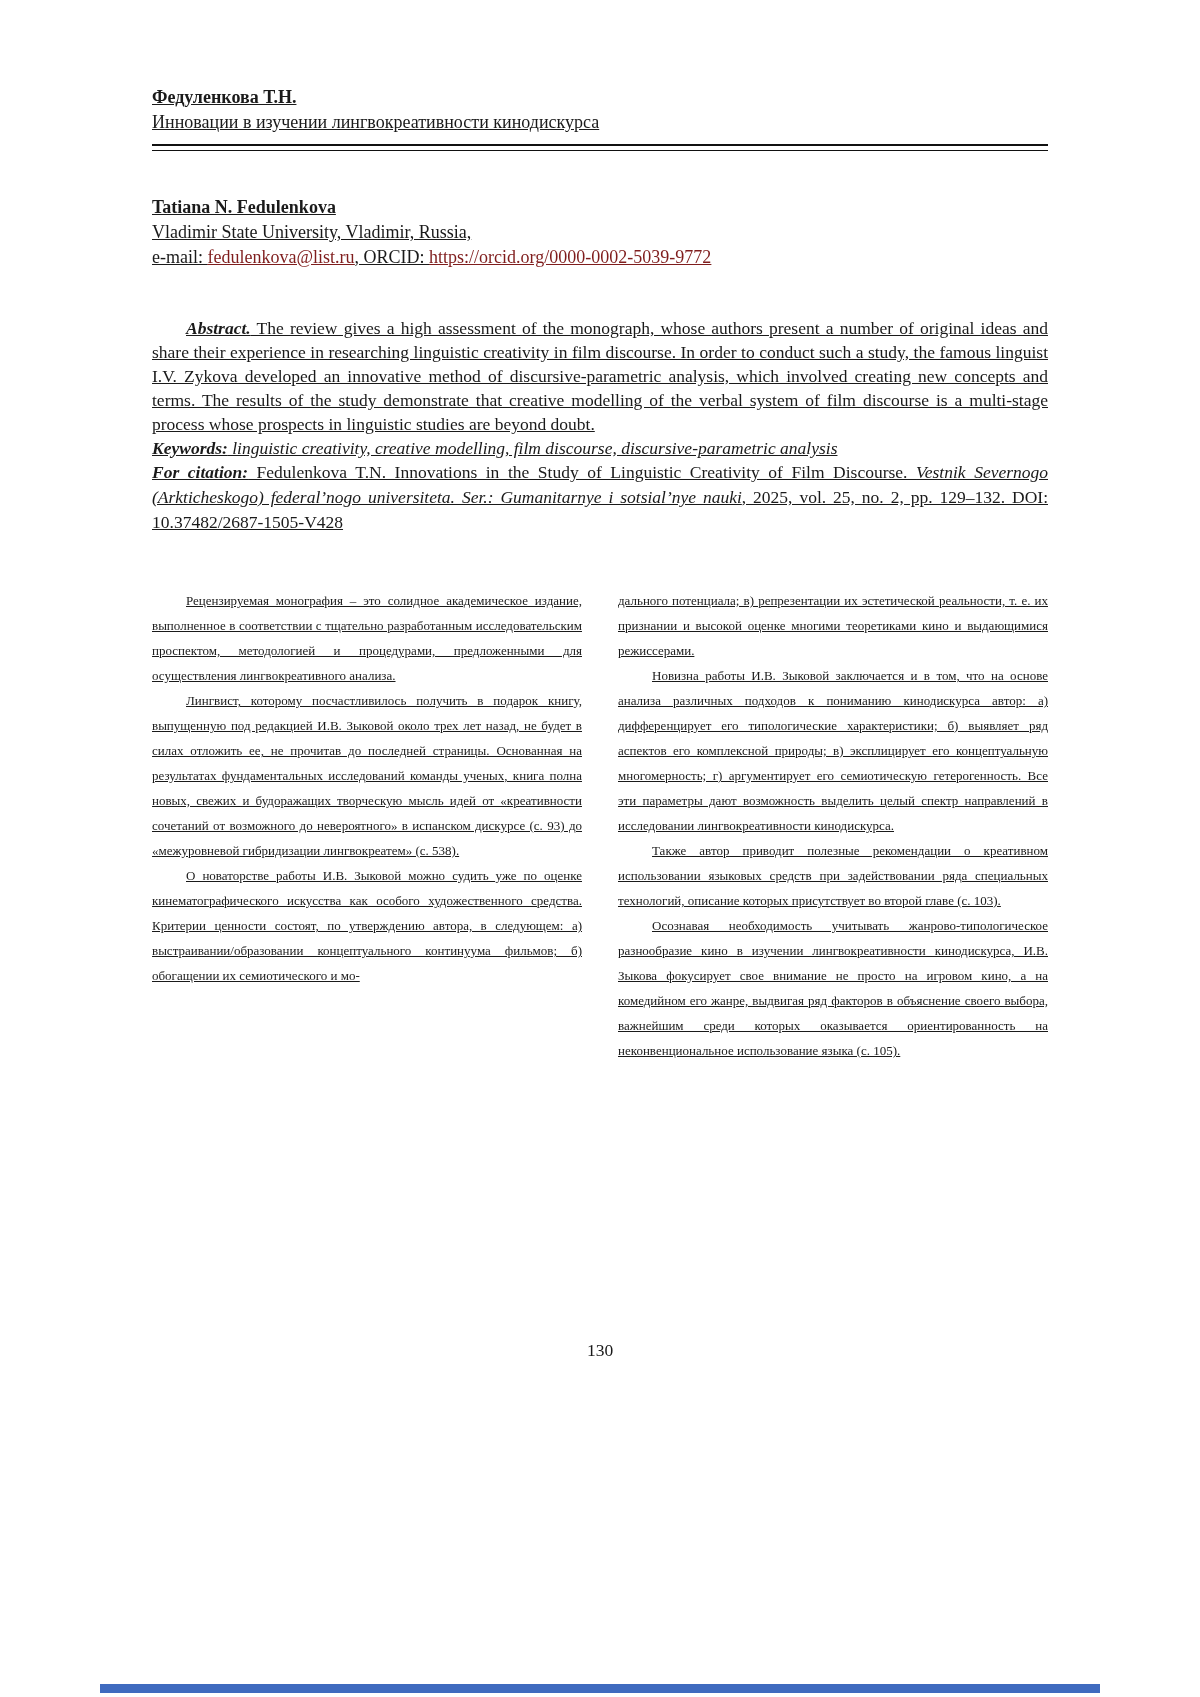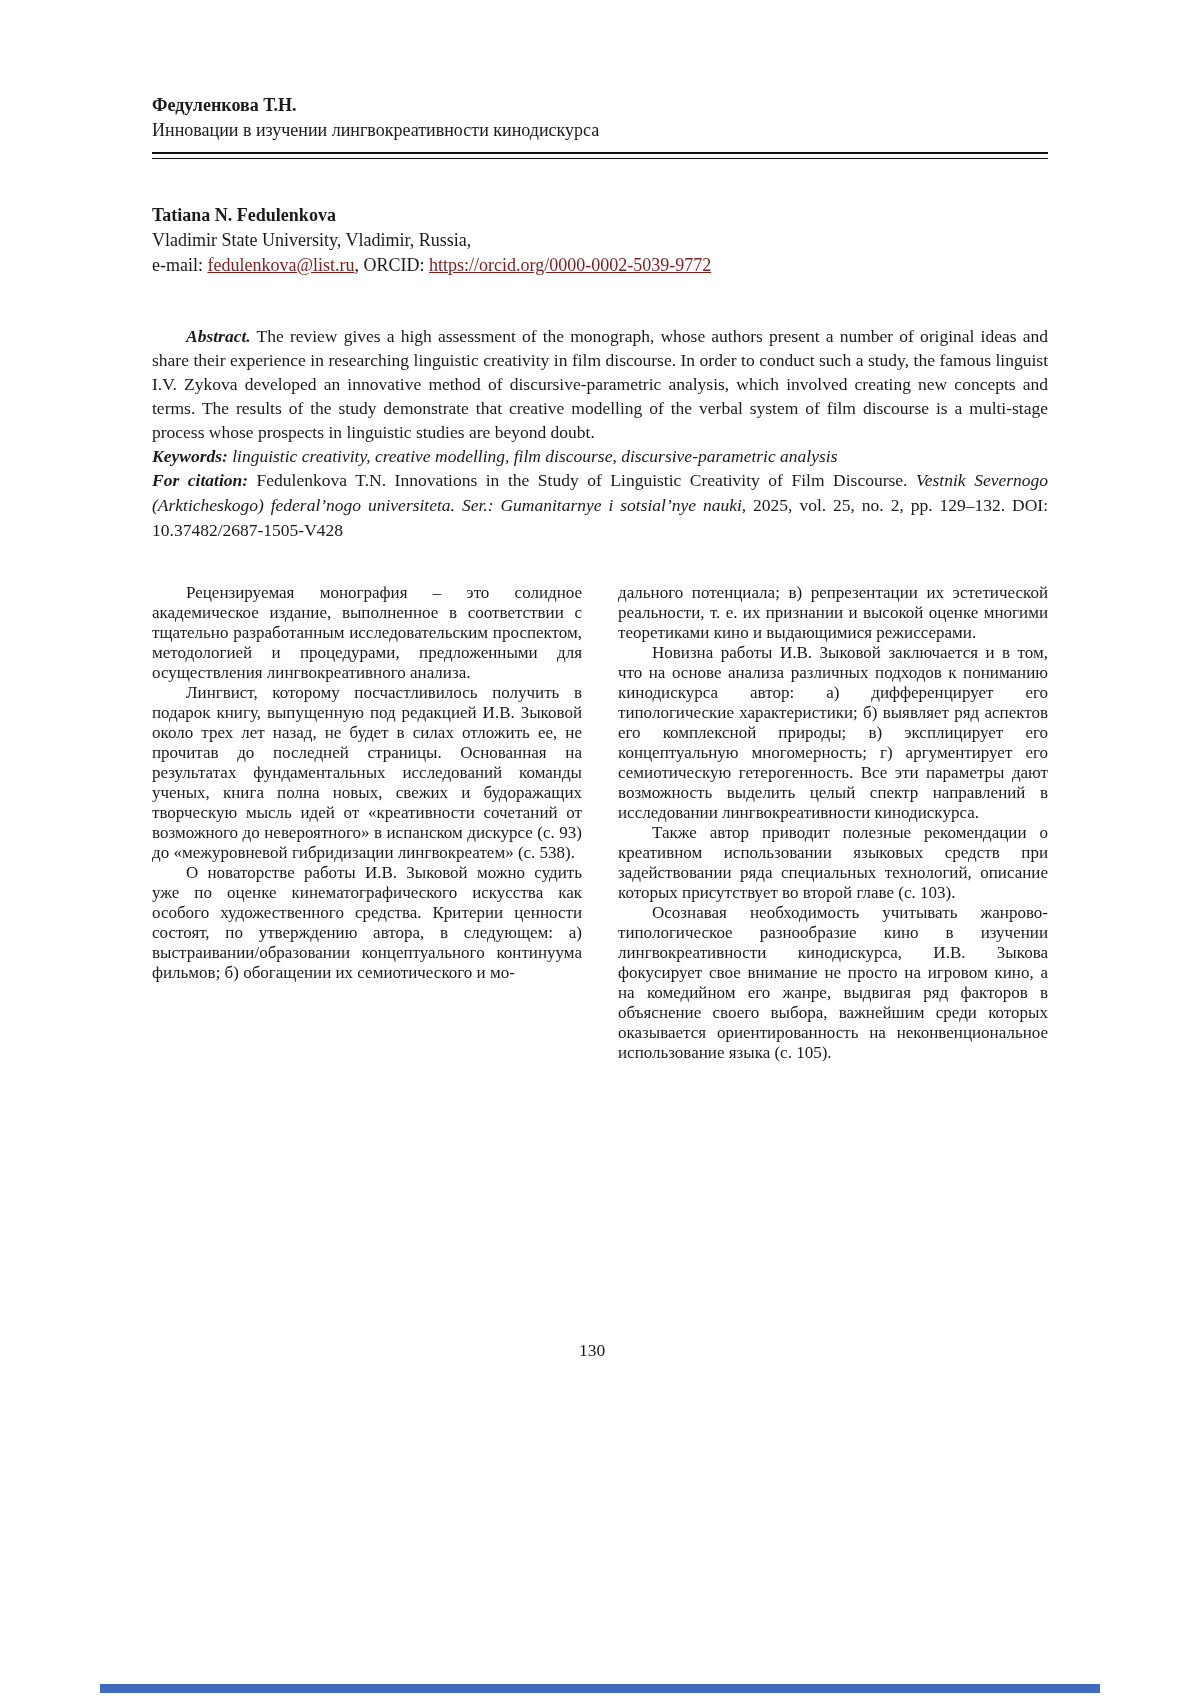--- a/index.html
+++ b/index.html
@@ -11,23 +11,24 @@
     height: 1697px;
     margin: 0 auto;
     background: #ffffff;
     font-family: "Liberation Serif", "DejaVu Serif", serif;
     color: #1a1a1a;
     overflow: hidden;
   }
   .content {
     position: absolute;
     left: 152px;
-    top: 12px;
+    top: 4px;
     width: 896px;
     padding-top: 81px;
+    text-decoration: underline;
   }
   
   .running-head { font-size: 18px; line-height: 25px; }
   .rh-author { font-weight: bold; }
   .double-rule {
     margin-top: 9px;
     height: 7px;
     border-top: 2.5px solid #111;
     border-bottom: 1.5px solid #111;
   }
@@ -38,27 +39,27 @@
   
   .abstract { margin-top: 46px; font-size: 17.5px; line-height: 24px; text-align: justify; }
   .abstract p.lead { text-indent: 34px; }
   .bi { font-weight: bold; font-style: italic; }
   .it { font-style: italic; }
   .keywords { font-style: italic; }
   
   .citation { font-size: 17.5px; line-height: 25px; text-align: justify; }
   
   .columns { margin-top: 40px; display: flex; gap: 36px; }
-  .col { width: 430px; font-size: 17px; line-height: 20px; text-align: justify; }
+  .col { width: 430px; font-size: 13px; line-height: 25px; text-align: justify; margin-top: 13px; }
   .col p { text-indent: 34px; }
   .col p.no-indent { text-indent: 0; }
   
   .page-number {
     position: absolute;
-    left: 144px;
+    left: 152px;
     width: 896px;
     top: 1340px;
     text-align: center;
     font-size: 17.5px;
   }
   
   .footer-bar {
     position: absolute;
     left: 100px;
     right: 100px;

